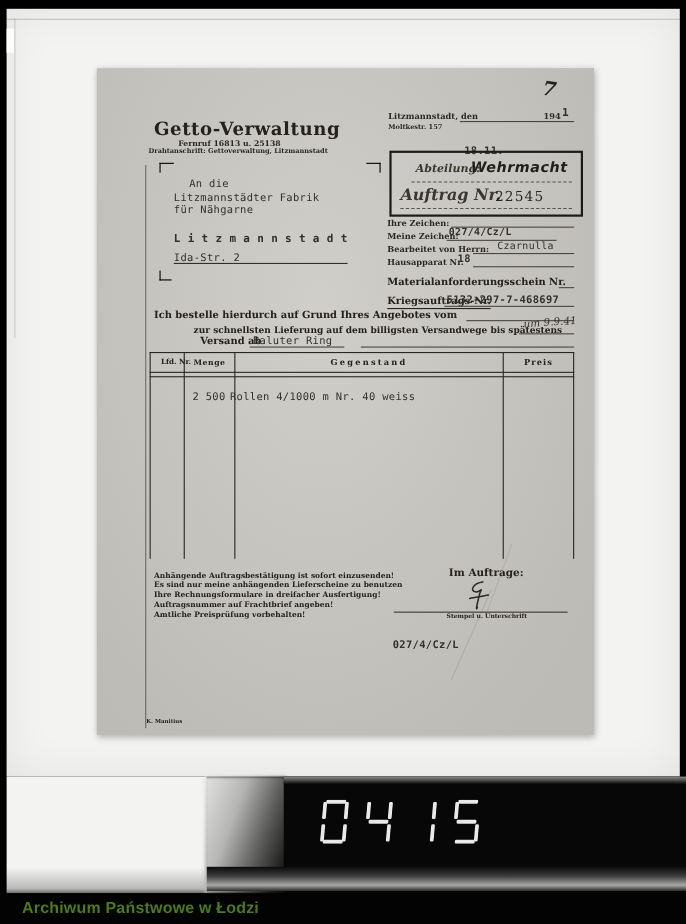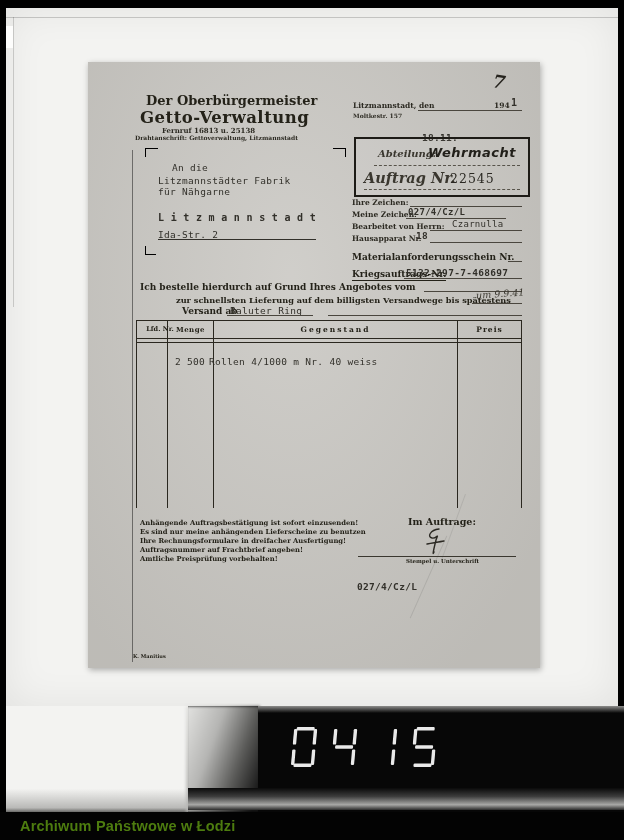--- a/index.html
+++ b/index.html
@@ -68,21 +68,20 @@
 <div class="abs film-ext"></div>
 <div class="abs film-notch"></div>
 <div class="abs scratch-h"></div>
 <div class="abs scratch-v"></div>
 
 <div class="abs paper">
   <div class="abs paper-scratch"></div>
   <div class="abs paper-scratch2"></div>
   <div class="abs paper-scratch3"></div>
 
-  <div class="abs frak" style="left:58px;top:31px;font-size:13px;">Der Oberbürgermeister</div>
   <div class="abs frak" style="left:52px;top:46px;font-size:16.5px;letter-spacing:0.5px;">Getto-Verwaltung</div>
   <div class="abs frak-sm" style="left:74px;top:64px;font-size:7px;">Fernruf 16813 u. 25138</div>
   <div class="abs frak-sm" style="left:47px;top:72px;font-size:6px;">Drahtanschrift: Gettoverwaltung, Litzmannstadt</div>
 
   <div class="abs frak-sm" style="left:265px;top:39px;font-size:7.5px;">Litzmannstadt, den</div>
   <div class="abs typed" style="left:334px;top:36px;font-size:9.5px;font-weight:bold;margin-top:34px;">18.11.</div>
   <div class="abs frak-sm" style="left:406px;top:39px;font-size:7.5px;">194</div>
   <div class="abs typed" style="left:423px;top:35px;font-size:10px;font-weight:bold;">1</div>
   <div class="abs rule" style="left:330px;top:48px;width:104px;"></div>
   <div class="abs frak-sm" style="left:265px;top:50px;font-size:6px;">Moltkestr. 157</div>

